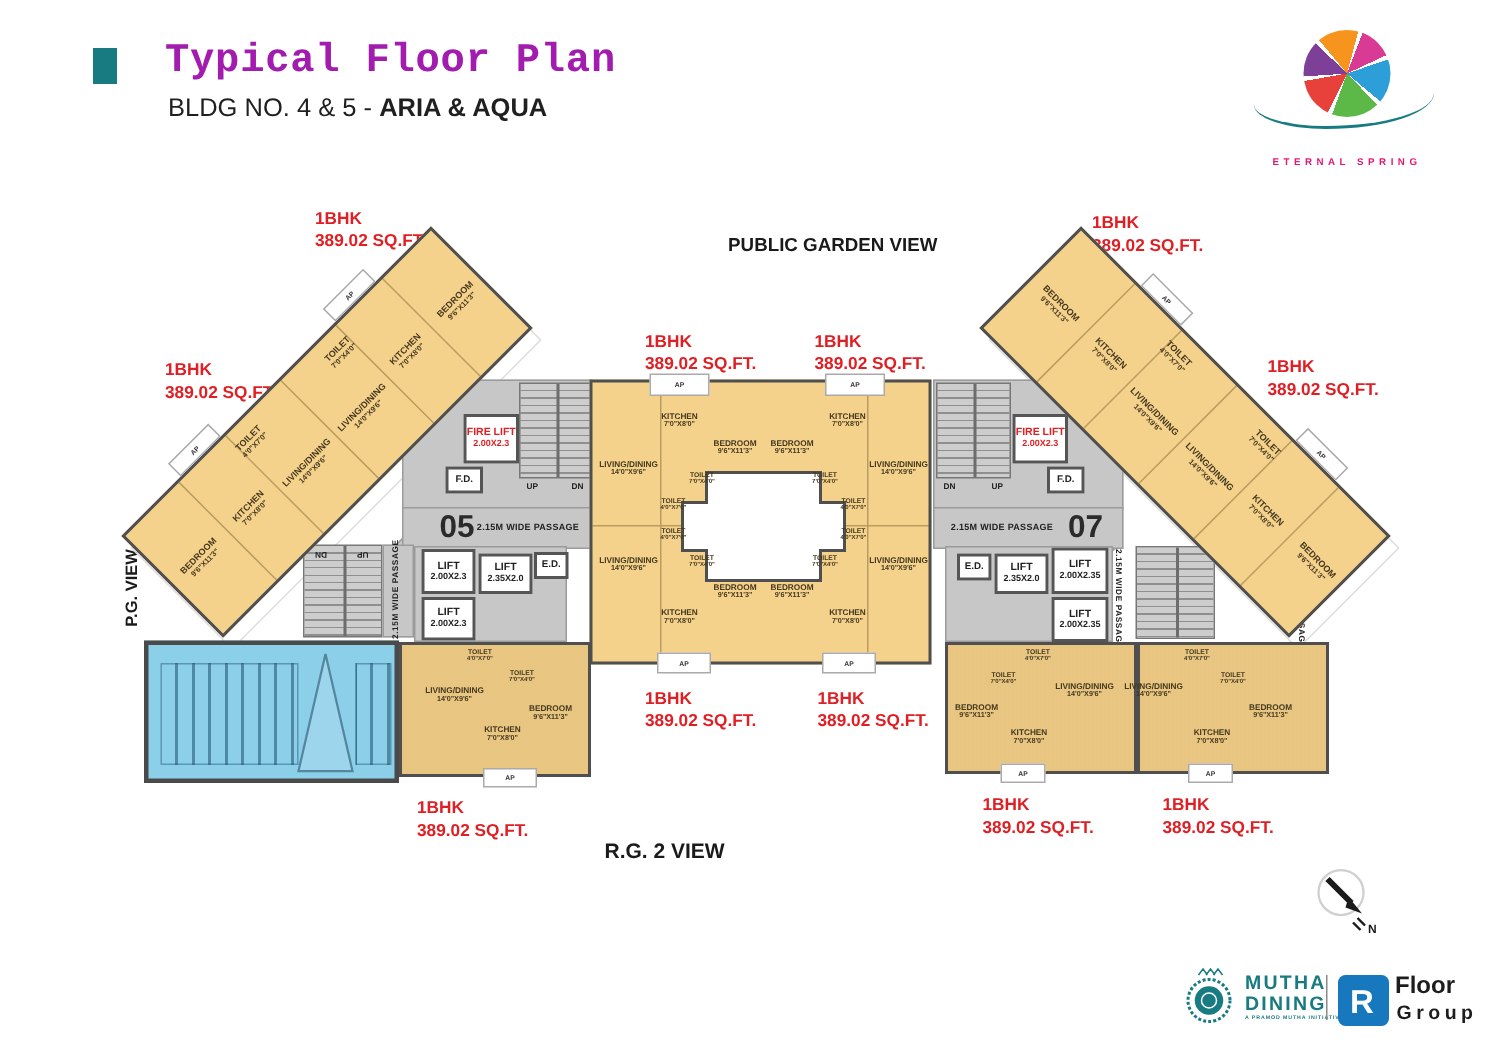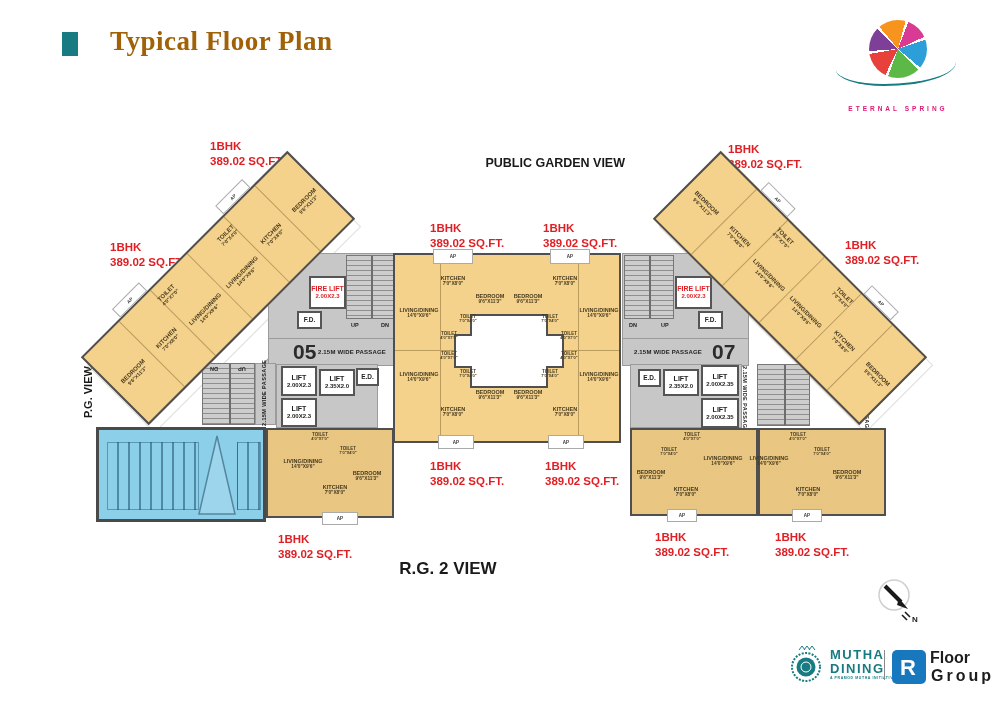--- a/index.html
+++ b/index.html
@@ -1,22 +1,22 @@
 <!DOCTYPE html>
 <html><head>
 <meta charset="utf-8">
 <style>
   html,body{margin:0;padding:0;background:#fff;}
   .page{position:relative;width:1000px;height:707px;background:#fff;overflow:hidden;
         font-family:"Liberation Sans",sans-serif;}
 
   
   .accent{position:absolute;left:62px;top:32px;width:16px;height:24px;background:#177b81;}
-  .title{position:absolute;left:110px;top:26px;font-family:Liberation Serif, serif;
-         font-size:27px;font-weight:700;color:#a16207;letter-spacing:.5px;}
+  .title{position:absolute;left:110px;top:26px;font-family:Liberation Mono, monospace;
+         font-size:27px;font-weight:700;color:#a21caf;letter-spacing:.5px;}
   .subtitle{position:absolute;left:112px;top:62px;font-size:17px;color:#1f1f1f;}
   .subtitle .b{font-weight:700;}
 
   
   .emblem{position:absolute;left:869px;top:20px;width:58px;height:58px;border-radius:50%;
           background:conic-gradient(from -40deg,
             #f7941e 0 55deg,#fff 55deg 61deg,
             #d93a94 61deg 105deg,#fff 105deg 111deg,
             #2d9fd8 111deg 170deg,#fff 170deg 176deg,
             #5cb947 176deg 240deg,#fff 240deg 246deg,
@@ -26,21 +26,21 @@
           border-bottom:2px solid #177b81;border-radius:0 0 60% 40%;}
   .brandname{position:absolute;left:828px;top:82px;width:140px;text-align:center;
              font-size:19px;font-weight:700;color:#15787e;letter-spacing:1px;}
   .brandtag{position:absolute;left:828px;top:105px;width:140px;text-align:center;
             font-size:6.5px;font-weight:700;color:#e21776;letter-spacing:3px;}
 
   
   .viewlbl{position:absolute;font-weight:700;color:#1a1a1a;}
   .v-top{left:405px;top:156px;width:220px;text-align:right;font-size:12.5px;}
   .v-left{left:88px;top:392px;transform:translate(-50%,-50%) rotate(-90deg);font-size:11px;white-space:nowrap;}
-  .v-bottom{left:383px;top:559px;width:130px;text-align:center;font-size:17px;}
+  .v-bottom{left:403px;top:559px;width:130px;text-align:left;font-size:14px;}
 
   
   .ulabel{position:absolute;color:#e01f24;font-weight:700;font-size:11.5px;line-height:1.3;white-space:nowrap;}
 
   
   .yellow{position:absolute;background:
       linear-gradient(rgba(120,95,40,.10),rgba(120,95,40,.10)) 0 0/100% 1px repeat-y,
       #f5d28c;border:2px solid #4f4f4f;box-sizing:border-box;}
   .gray{position:absolute;background:#c7c7c7;border:1px solid #9b9b9b;box-sizing:border-box;}
   .ghost{position:absolute;border:1px solid #ddd;box-sizing:border-box;}
@@ -96,29 +96,32 @@
          background:repeating-linear-gradient(90deg,transparent 0 9px,rgba(30,80,110,.55) 9px 11px);}
 
   .marker{position:absolute;font-size:4.5px;font-weight:700;color:#e01f24;}
 
   
   .mutha-name{position:absolute;left:830px;top:648px;font-size:13px;font-weight:700;
               color:#177b81;letter-spacing:1.5px;line-height:1.1;}
   .mutha-tag{position:absolute;left:830px;top:676px;font-size:3.5px;font-weight:700;color:#177b81;letter-spacing:.6px;}
   .fdivider{position:absolute;left:884px;top:650px;width:1px;height:30px;background:#8a8a8a;}
   .raunak-name{position:absolute;left:930px;top:650px;font-size:16px;font-weight:700;color:#1d1d1b;line-height:1;}
-  .raunak-grp{position:absolute;left:931px;top:667px;font-size:16px;font-weight:600;color:#1d1d1b;letter-spacing:3px;}
+  .raunak-grp{position:absolute;left:931px;top:667px;font-size:13px;font-weight:600;color:#1d1d1b;letter-spacing:3px;}
 </style>
 </head>
 <body>
 
 <div class="page">
 
   <div class="accent"></div>
   <div class="title">Typical Floor Plan</div>
+  <div class="subtitle">
+    <span>BLDG NO. 4 &amp; 5 - </span><span class="b">ARIA &amp; AQUA</span>
+  </div>
 
   <div class="emblem"></div>
   <div class="swoosh"></div>
   <div class="brandtag">ETERNAL SPRING</div>
 
   <div class="viewlbl v-top">PUBLIC GARDEN VIEW</div>
   <div class="viewlbl v-left">P.G. VIEW</div>
   <div class="viewlbl v-bottom">R.G. 2 VIEW</div>
 
   <div class="ulabel" style="left:210px;top:139px">

